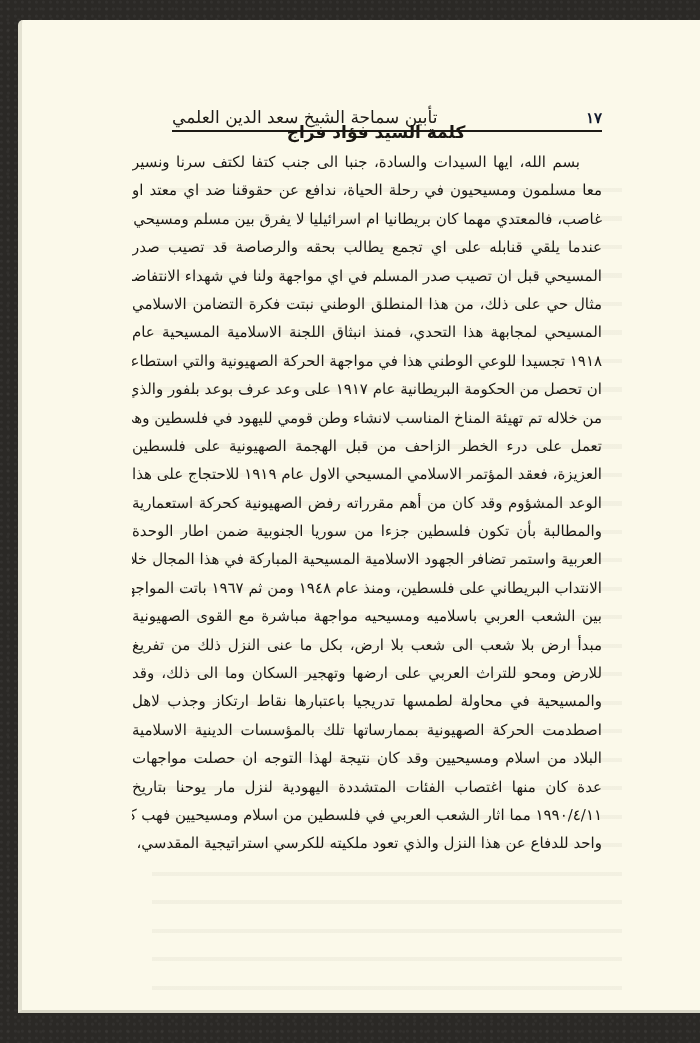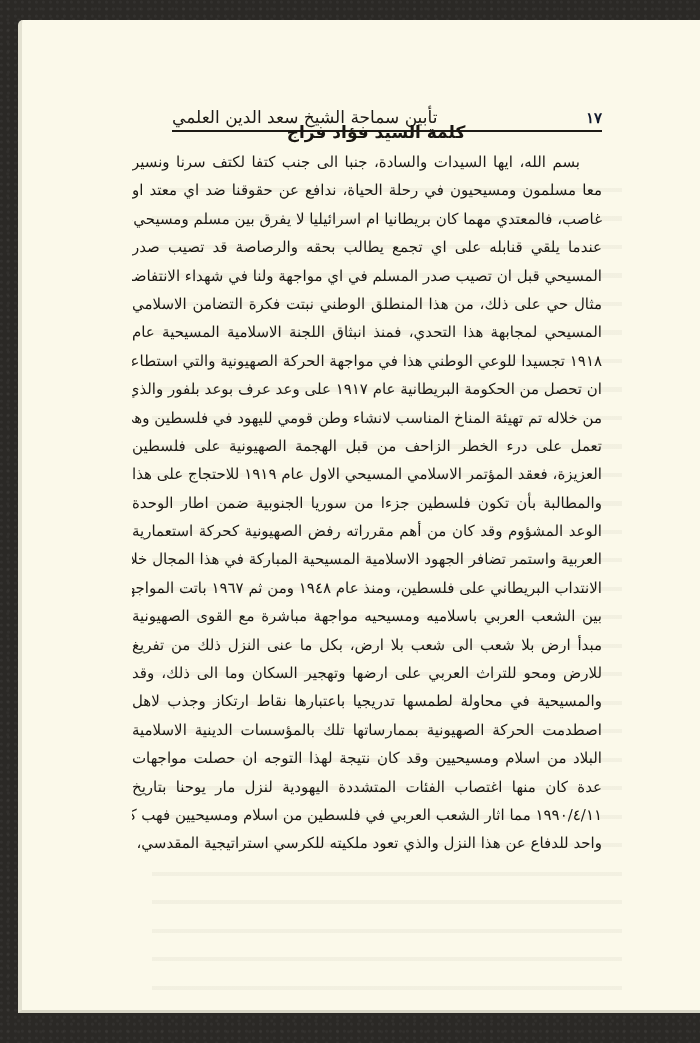--- a/index.html
+++ b/index.html
@@ -137,22 +137,22 @@
     <div class="line">غاصب، فالمعتدي مهما كان بريطانيا ام اسرائيليا لا يفرق بين مسلم ومسيحي،</div>
     <div class="line">عندما يلقي قنابله على اي تجمع يطالب بحقه والرصاصة قد تصيب صدر</div>
     <div class="line">المسيحي قبل ان تصيب صدر المسلم في اي مواجهة ولنا في شهداء الانتفاضة</div>
     <div class="line">مثال حي على ذلك، من هذا المنطلق الوطني نبتت فكرة التضامن الاسلامي</div>
     <div class="line">المسيحي لمجابهة هذا التحدي، فمنذ انبثاق اللجنة الاسلامية المسيحية عام</div>
     <div class="line">١٩١٨ تجسيدا للوعي الوطني هذا في مواجهة الحركة الصهيونية والتي استطاعت</div>
     <div class="line">ان تحصل من الحكومة البريطانية عام ١٩١٧ على وعد عرف بوعد بلفور والذي</div>
     <div class="line">من خلاله تم تهيئة المناخ المناسب لانشاء وطن قومي لليهود في فلسطين وهي</div>
     <div class="line">تعمل على درء الخطر الزاحف من قبل الهجمة الصهيونية على فلسطين</div>
     <div class="line">العزيزة، فعقد المؤتمر الاسلامي المسيحي الاول عام ١٩١٩ للاحتجاج على هذا</div>
+    <div class="line">الوعد المشؤوم وقد كان من أهم مقرراته رفض الصهيونية كحركة استعمارية</div>
     <div class="line">والمطالبة بأن تكون فلسطين جزءا من سوريا الجنوبية ضمن اطار الوحدة</div>
-    <div class="line">الوعد المشؤوم وقد كان من أهم مقرراته رفض الصهيونية كحركة استعمارية</div>
     <div class="line">العربية واستمر تضافر الجهود الاسلامية المسيحية المباركة في هذا المجال خلال</div>
     <div class="line">الانتداب البريطاني على فلسطين، ومنذ عام ١٩٤٨ ومن ثم ١٩٦٧ باتت المواجهة</div>
     <div class="line">بين الشعب العربي باسلاميه ومسيحيه مواجهة مباشرة مع القوى الصهيونية</div>
     <div class="line">مبدأ ارض بلا شعب الى شعب بلا ارض، بكل ما عنى النزل ذلك من تفريغ</div>
     <div class="line">للارض ومحو للتراث العربي على ارضها وتهجير السكان وما الى ذلك، وقد</div>
     <div class="line">والمسيحية في محاولة لطمسها تدريجيا باعتبارها نقاط ارتكاز وجذب لاهل</div>
     <div class="line">اصطدمت الحركة الصهيونية بممارساتها تلك بالمؤسسات الدينية الاسلامية</div>
     <div class="line">البلاد من اسلام ومسيحيين وقد كان نتيجة لهذا التوجه ان حصلت مواجهات</div>
     <div class="line">عدة كان منها اغتصاب الفئات المتشددة اليهودية لنزل مار يوحنا بتاريخ</div>
     <div class="line">١٩٩٠/٤/١١ مما اثار الشعب العربي في فلسطين من اسلام ومسيحيين فهب كرجل</div>

